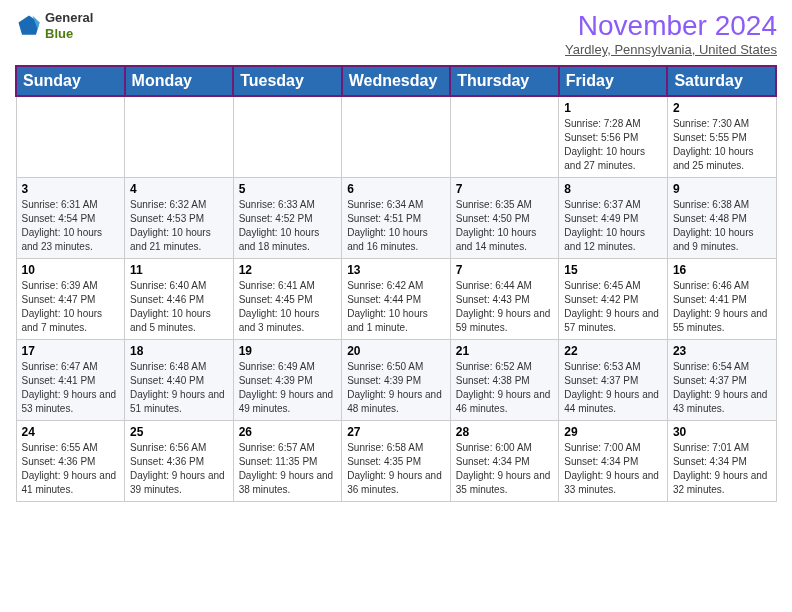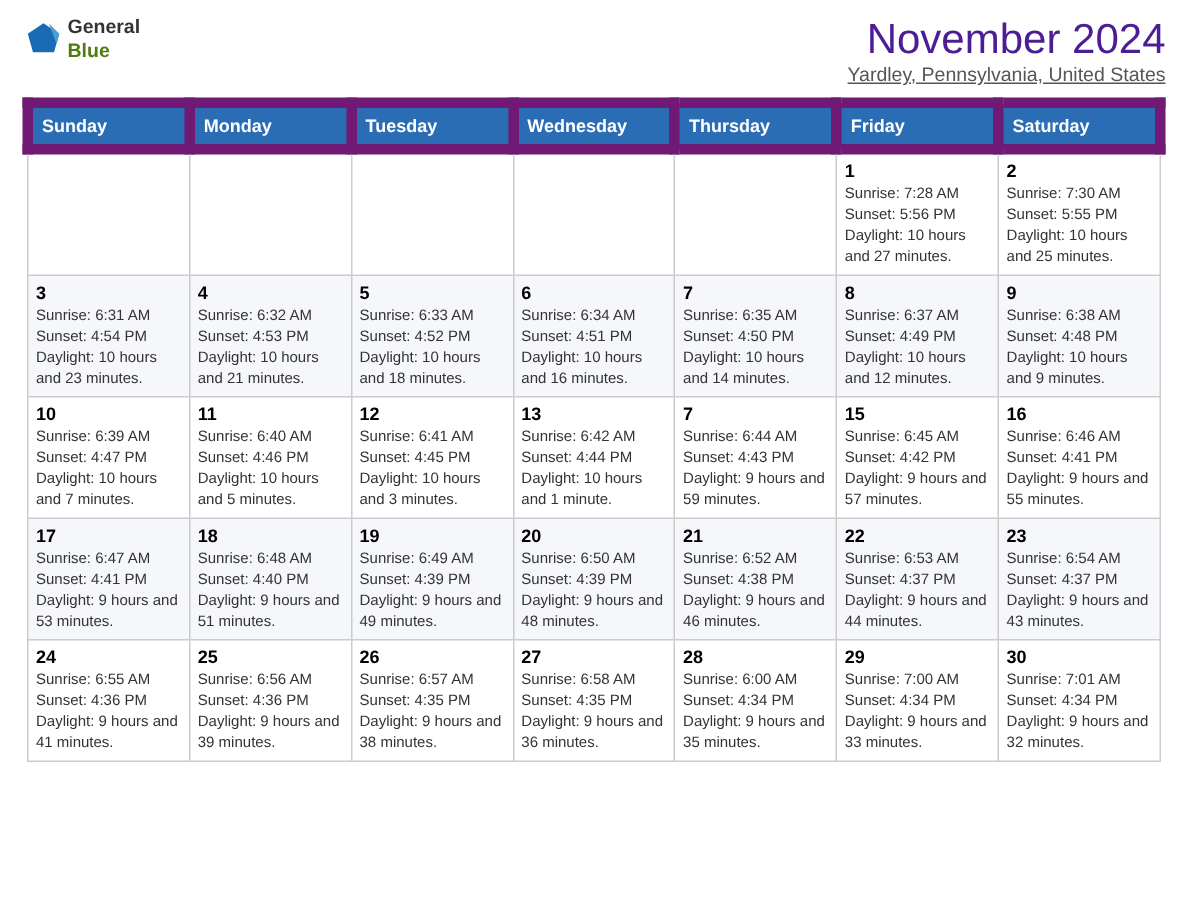--- a/index.html
+++ b/index.html
@@ -35,41 +35,41 @@
     .logo-text span.blue { color: #4d7c0f; }
     .logo-icon {
       width: 28px;
       height: 28px;
     }
     .title-section {
       text-align: right;
     }
     .month-title {
       font-size: 28px;
-      color: #4c1d95;
+      color: #8b5cf6;
       font-weight: normal;
     }
     .location {
       font-size: 13px;
       color: #555;
       text-decoration: underline;
     }
     .calendar {
       width: 100%;
       border-collapse: collapse;
       font-size: 11px;
     }
     .calendar th {
       background-color: #2a6db5;
       color: #fff;
       text-align: left;
       padding: 5px 6px;
-      font-size: 12px;
+      font-size: 16px;
       font-weight: bold;
-      border: 7px solid #701a75;
+      border: 2px solid #701a75;
     }
     .calendar td {
       border: 1px solid #ccc;
       vertical-align: top;
       padding: 4px 5px;
       width: calc(100% / 7);
       min-height: 75px;
       background: #fff;
     }
     .calendar tr:nth-child(even) td {
@@ -287,21 +287,21 @@
           </td>
           <td>
             <span class="day-num">25</span>
             <div class="day-info">Sunrise: 6:56 AM
 Sunset: 4:36 PM
 Daylight: 9 hours and 39 minutes.</div>
           </td>
           <td>
             <span class="day-num">26</span>
             <div class="day-info">Sunrise: 6:57 AM
-Sunset: 4:35 PM
+Sunset: 11:35 PM
 Daylight: 9 hours and 38 minutes.</div>
           </td>
           <td>
             <span class="day-num">27</span>
             <div class="day-info">Sunrise: 6:58 AM
 Sunset: 4:35 PM
 Daylight: 9 hours and 36 minutes.</div>
           </td>
           <td>
             <span class="day-num">28</span>

